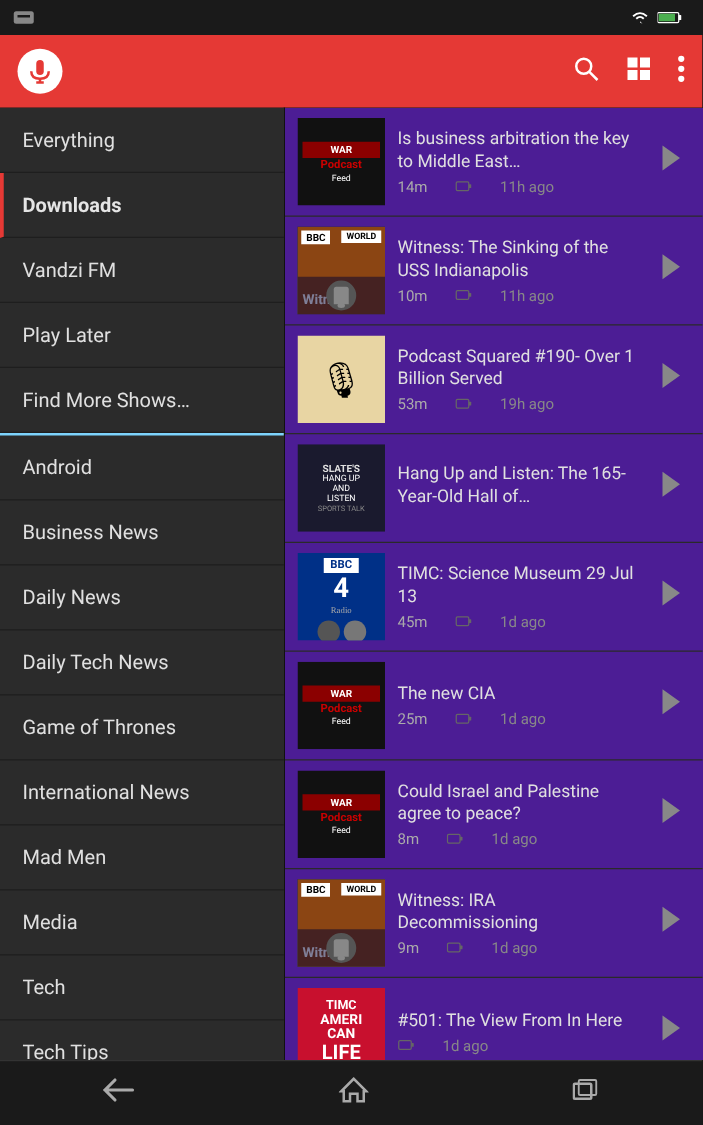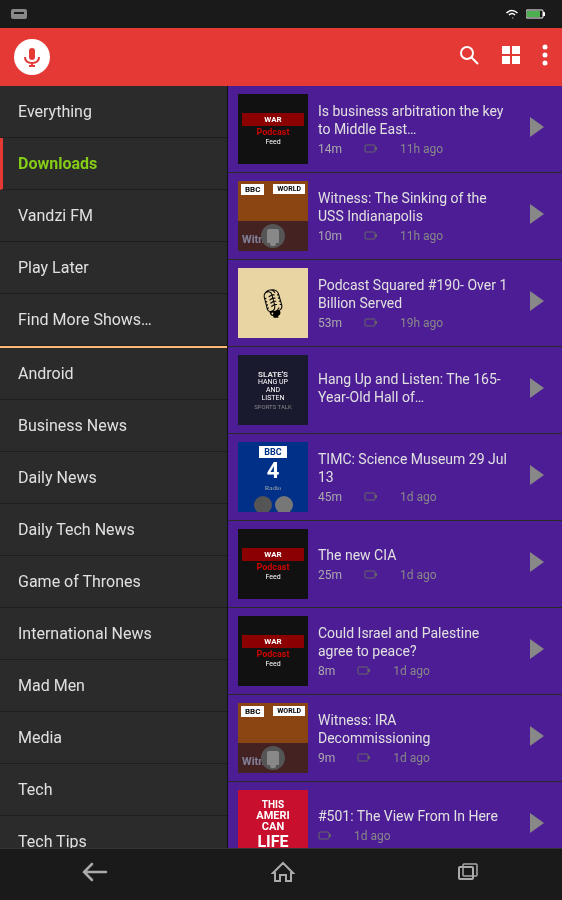--- a/index.html
+++ b/index.html
@@ -79,27 +79,27 @@
     .sidebar-item {
       padding: 16px 18px;
       color: #e0e0e0;
       font-size: 16px;
       cursor: pointer;
       border-bottom: 1px solid #1e1e1e;
       display: flex;
       align-items: center;
     }
     .sidebar-item.active {
-      color: #84cc16;
+      color: #e5e5e5;
       font-weight: bold;
       border-left: 3px solid #e53935;
       padding-left: 15px;
     }
     .sidebar-item.section-divider {
-      border-top: 2px solid #fdba74;
+      border-top: 2px solid #7dd3fc;
       text-align: right;
     }
 
     
     .episode-list {
       flex: 1;
       background: #4c1d95;
       overflow-y: auto;
     }
     .episode-item {
@@ -557,21 +557,21 @@
     </div>
     <div class="play-btn">
       <svg width="18" height="22" viewBox="0 0 18 22" fill="#777">
         <polygon points="2,1 16,11 2,21" fill="#888"></polygon>
       </svg>
     </div>
   </div>
       <div class="episode-item">
     <div class="episode-thumb">
       <div class="thumb-tal">
-        <div class="tal-this">THIS</div>
+        <div class="tal-this">TIMC</div>
         <div class="tal-amer">AMERI</div>
         <div class="tal-amer">CAN</div>
         <div class="tal-life">LIFE</div>
       </div>
     </div>
     <div class="episode-info">
       <div class="episode-title">#501: The View From In Here</div>
       <div class="episode-meta">
 
         <svg width="14" height="10" viewBox="0 0 14 10">

